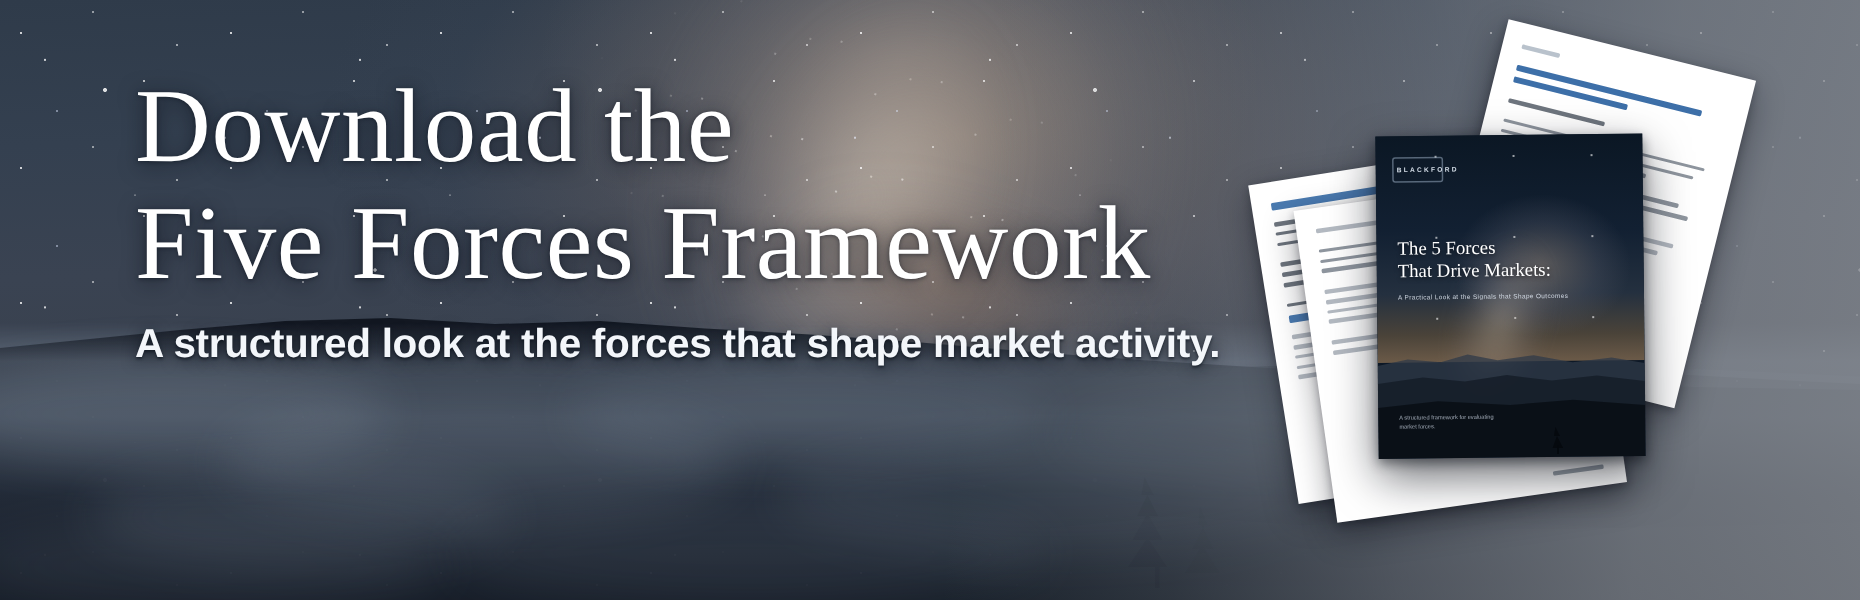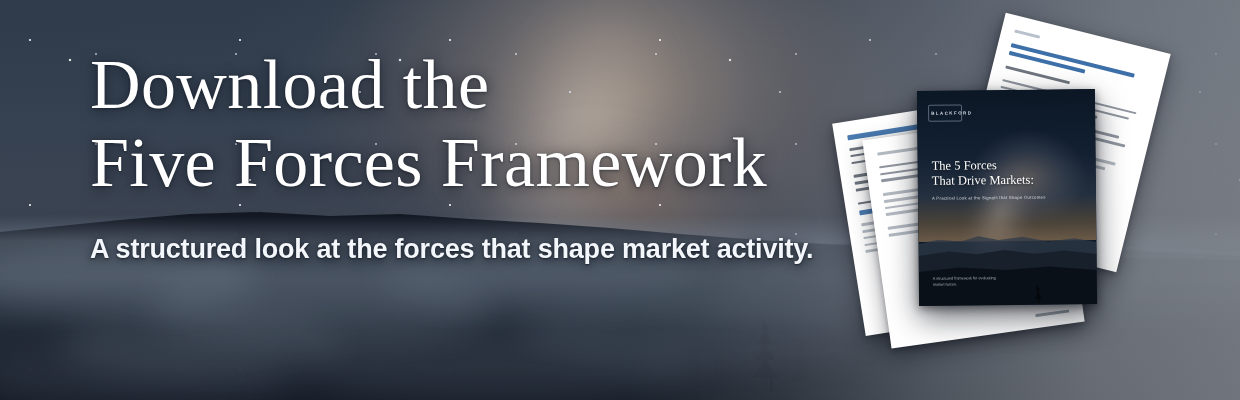--- a/index.html
+++ b/index.html
@@ -172,21 +172,21 @@
     font-family:"Liberation Serif", "DejaVu Serif", serif;
     color:#ffffff;
     font-size:70px;
     line-height:78px;
     font-weight:400;
     letter-spacing:0.4px;
     text-shadow:0 2px 14px rgba(10,16,26,0.65), 0 1px 3px rgba(10,16,26,0.5);
     white-space:pre-line;
   }
   .subhead {
-    margin-top:32px;
+    margin-top:12px;
     font-family:"Liberation Sans", sans-serif;
     color:#f3f6fa;
     font-size:27px;
     font-weight:bold;
     letter-spacing:-0.2px;
     text-shadow:0 2px 10px rgba(10,16,26,0.75), 0 1px 2px rgba(10,16,26,0.6);
   }
 
   
   .docs {

